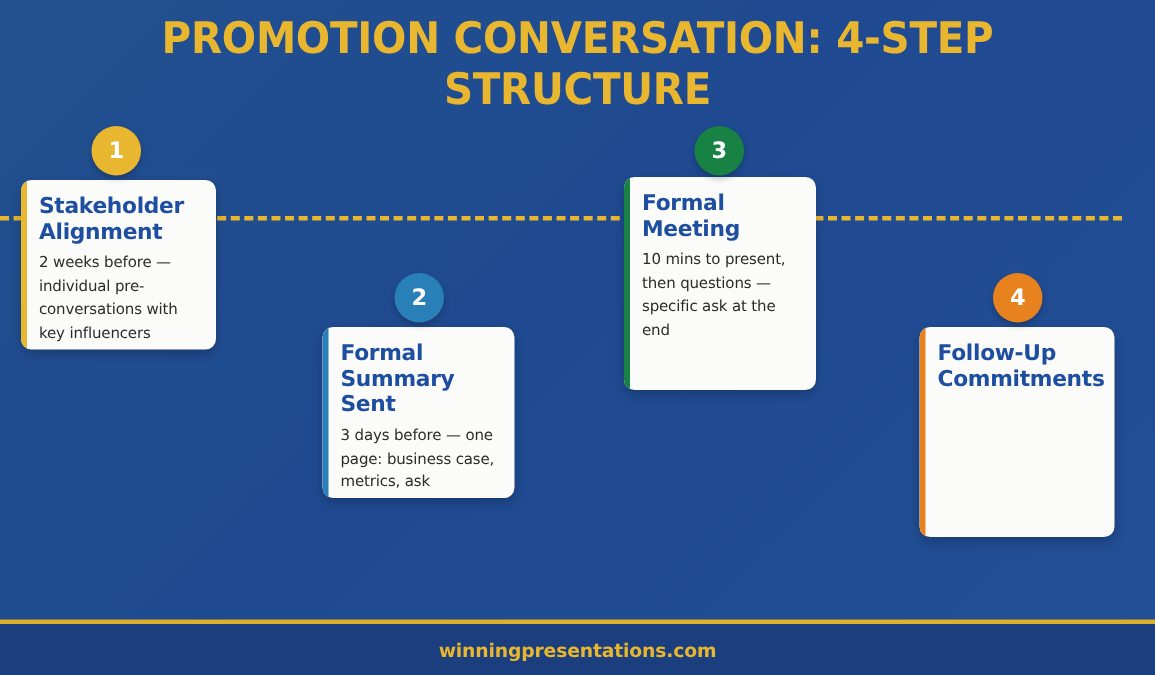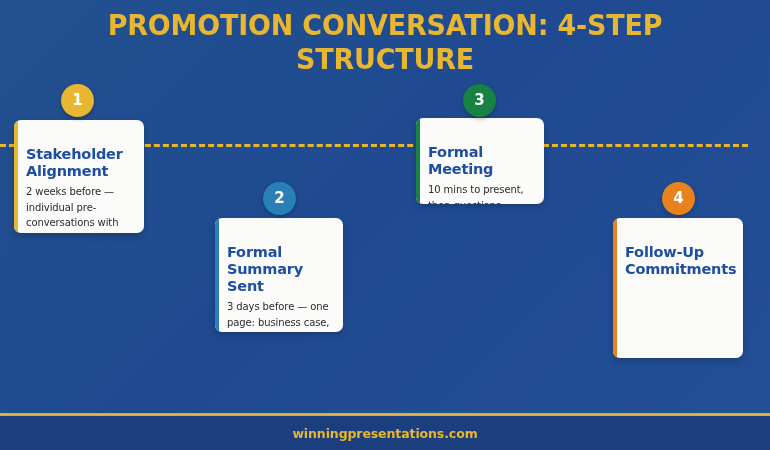--- a/index.html
+++ b/index.html
@@ -66,21 +66,21 @@
     width: 4px;
     border-radius: 7px 0 0 7px;
   }
   .card-title {
     color: #1d4ea0;
     font-family: "DejaVu Sans", sans-serif;
     font-weight: bold;
     font-size: 14.5px;
     line-height: 17px;
     letter-spacing: -0.2px;
-    margin: 16px 0 4px 0;
+    margin: 0 0 4px 0;
   }
   .card-body {
     color: #2b2b2b;
     font-family: "DejaVu Sans", sans-serif;
     font-size: 10px;
     line-height: 15.5px;
     letter-spacing: -0.1px;
     margin: 0;
   }
 
@@ -145,21 +145,21 @@
   </div>
   <div class="card" style="left:215px; top:218px; width:128px; height:114px;">
     <div class="card-accent" style="background:#2980b9;"></div>
     <div class="card-title">Formal Summary Sent</div>
     <div class="card-body">3 days before — one page: business case, metrics, ask</div>
   </div>
 
   <div class="badge" style="left:463px; top:84px; background:#178244;">
     <span>3</span>
   </div>
-  <div class="card" style="left:416px; top:118px; width:128px; height:86px;">
+  <div class="card" style="left:416px; top:118px; width:128px; height:142px;">
     <div class="card-accent" style="background:#178244;"></div>
     <div class="card-title">Formal Meeting</div>
     <div class="card-body">10 mins to present, then questions — specific ask at the end</div>
   </div>
 
   <div class="badge" style="left:662px; top:182px; background:#e8821e;">
     <span>4</span>
   </div>
   <div class="card" style="left:613px; top:218px; width:130px; height:140px;">
     <div class="card-accent" style="background:#e8821e;"></div>

